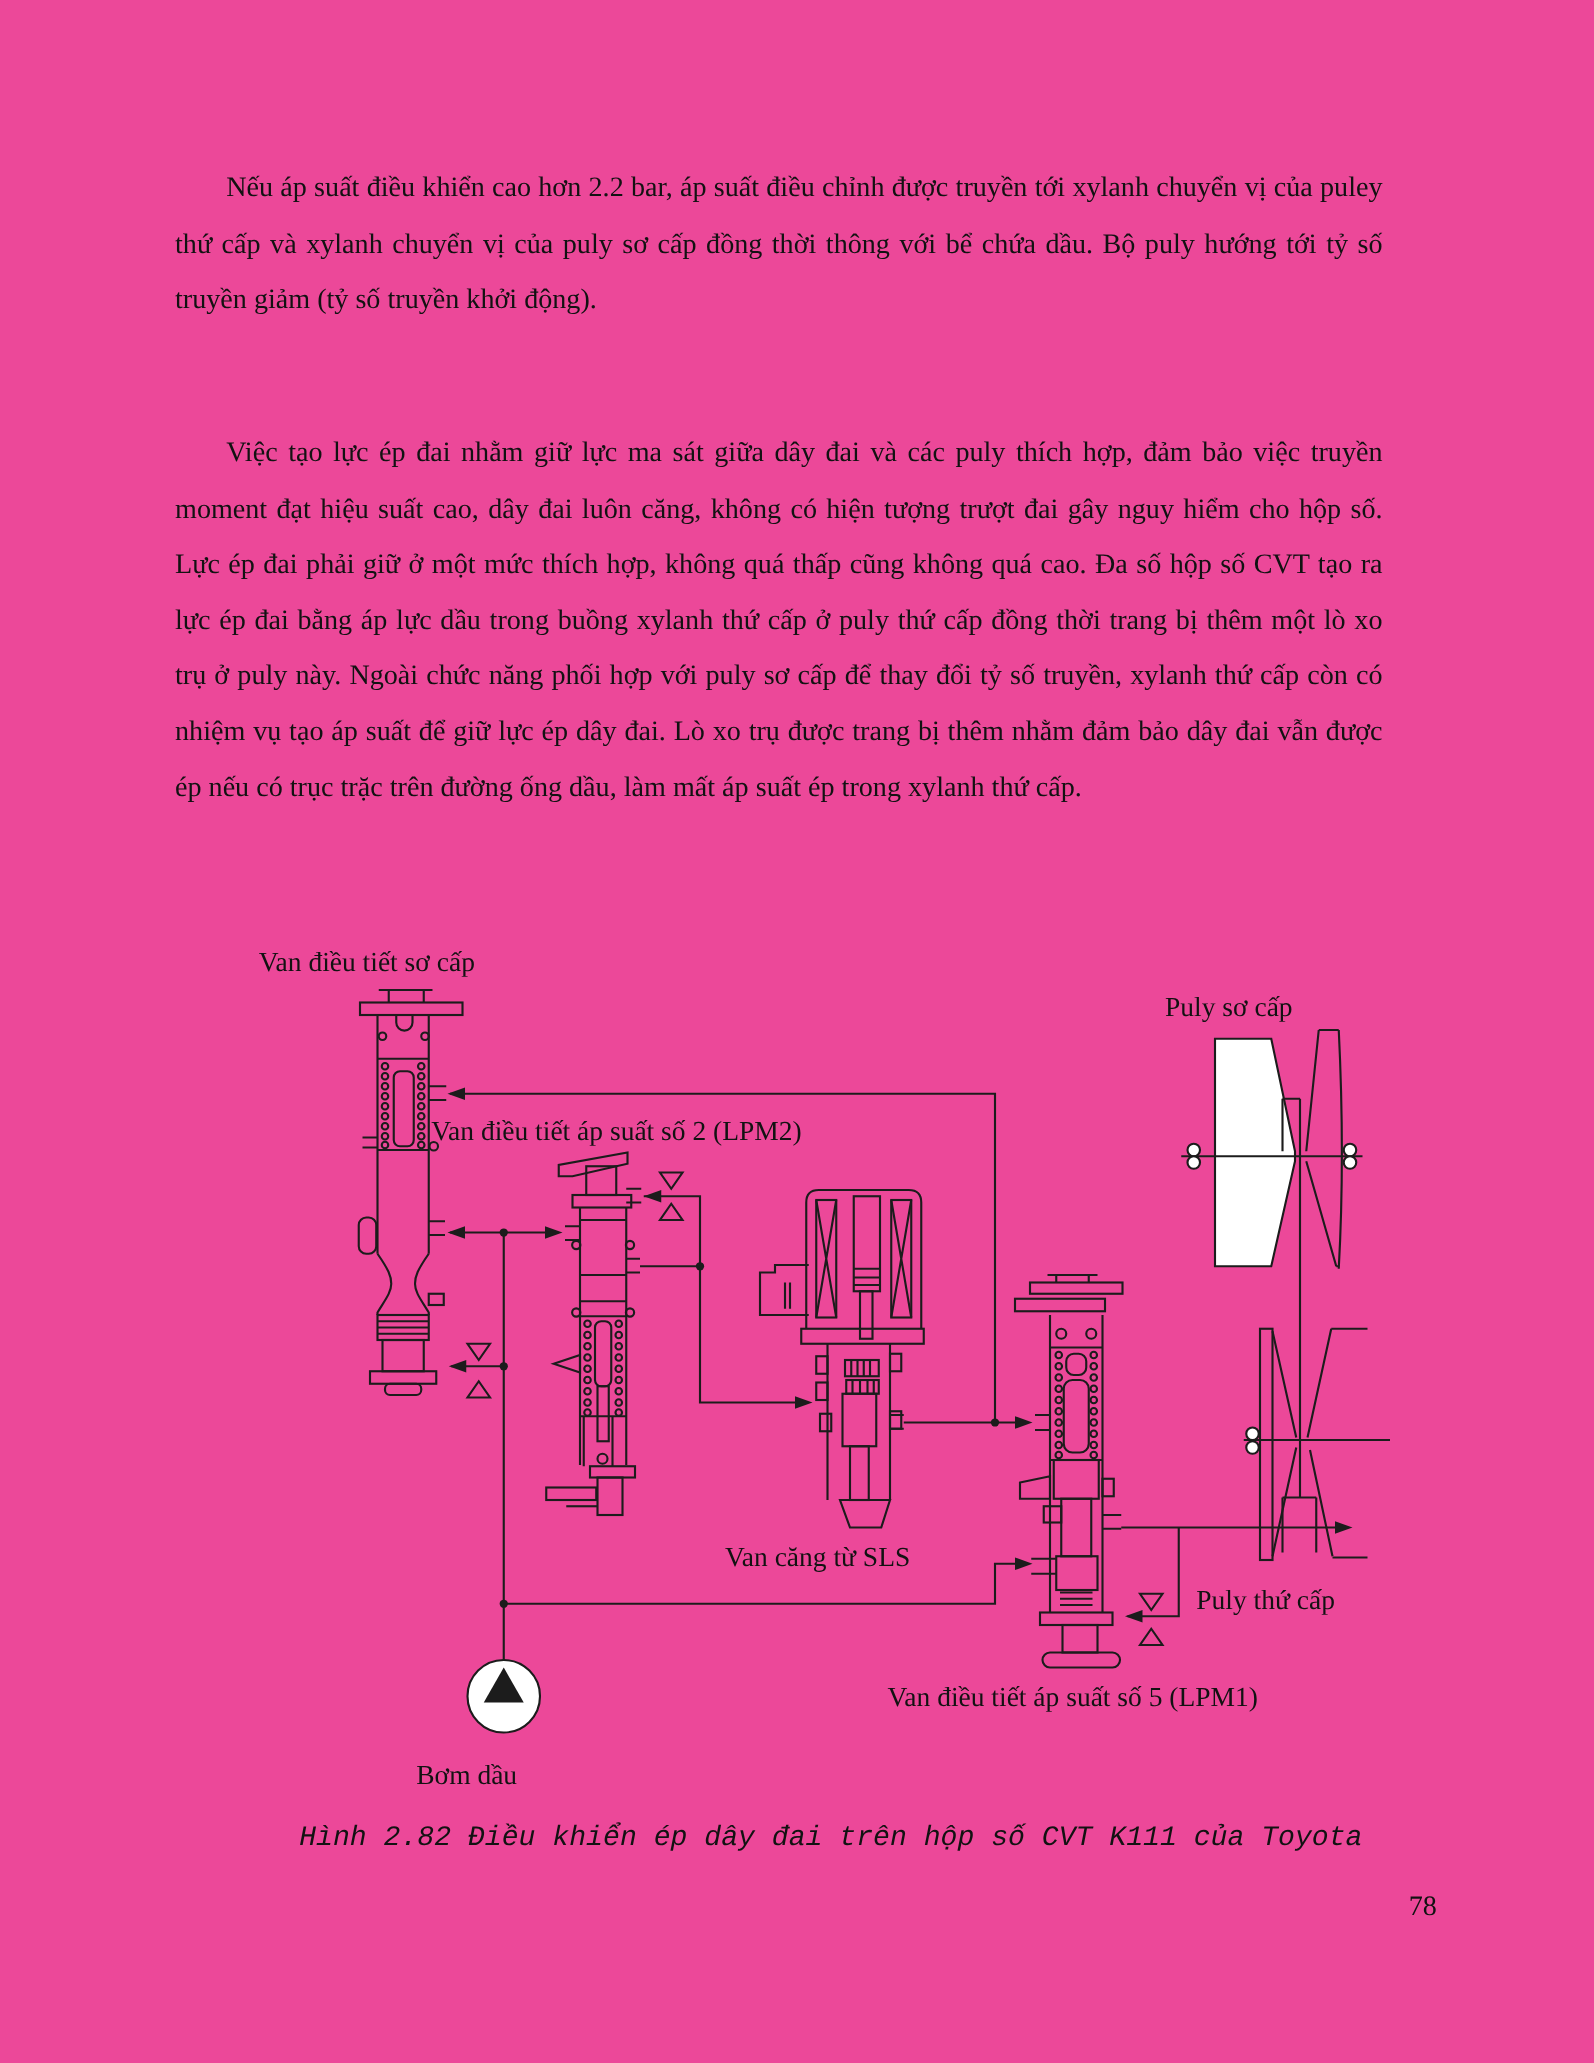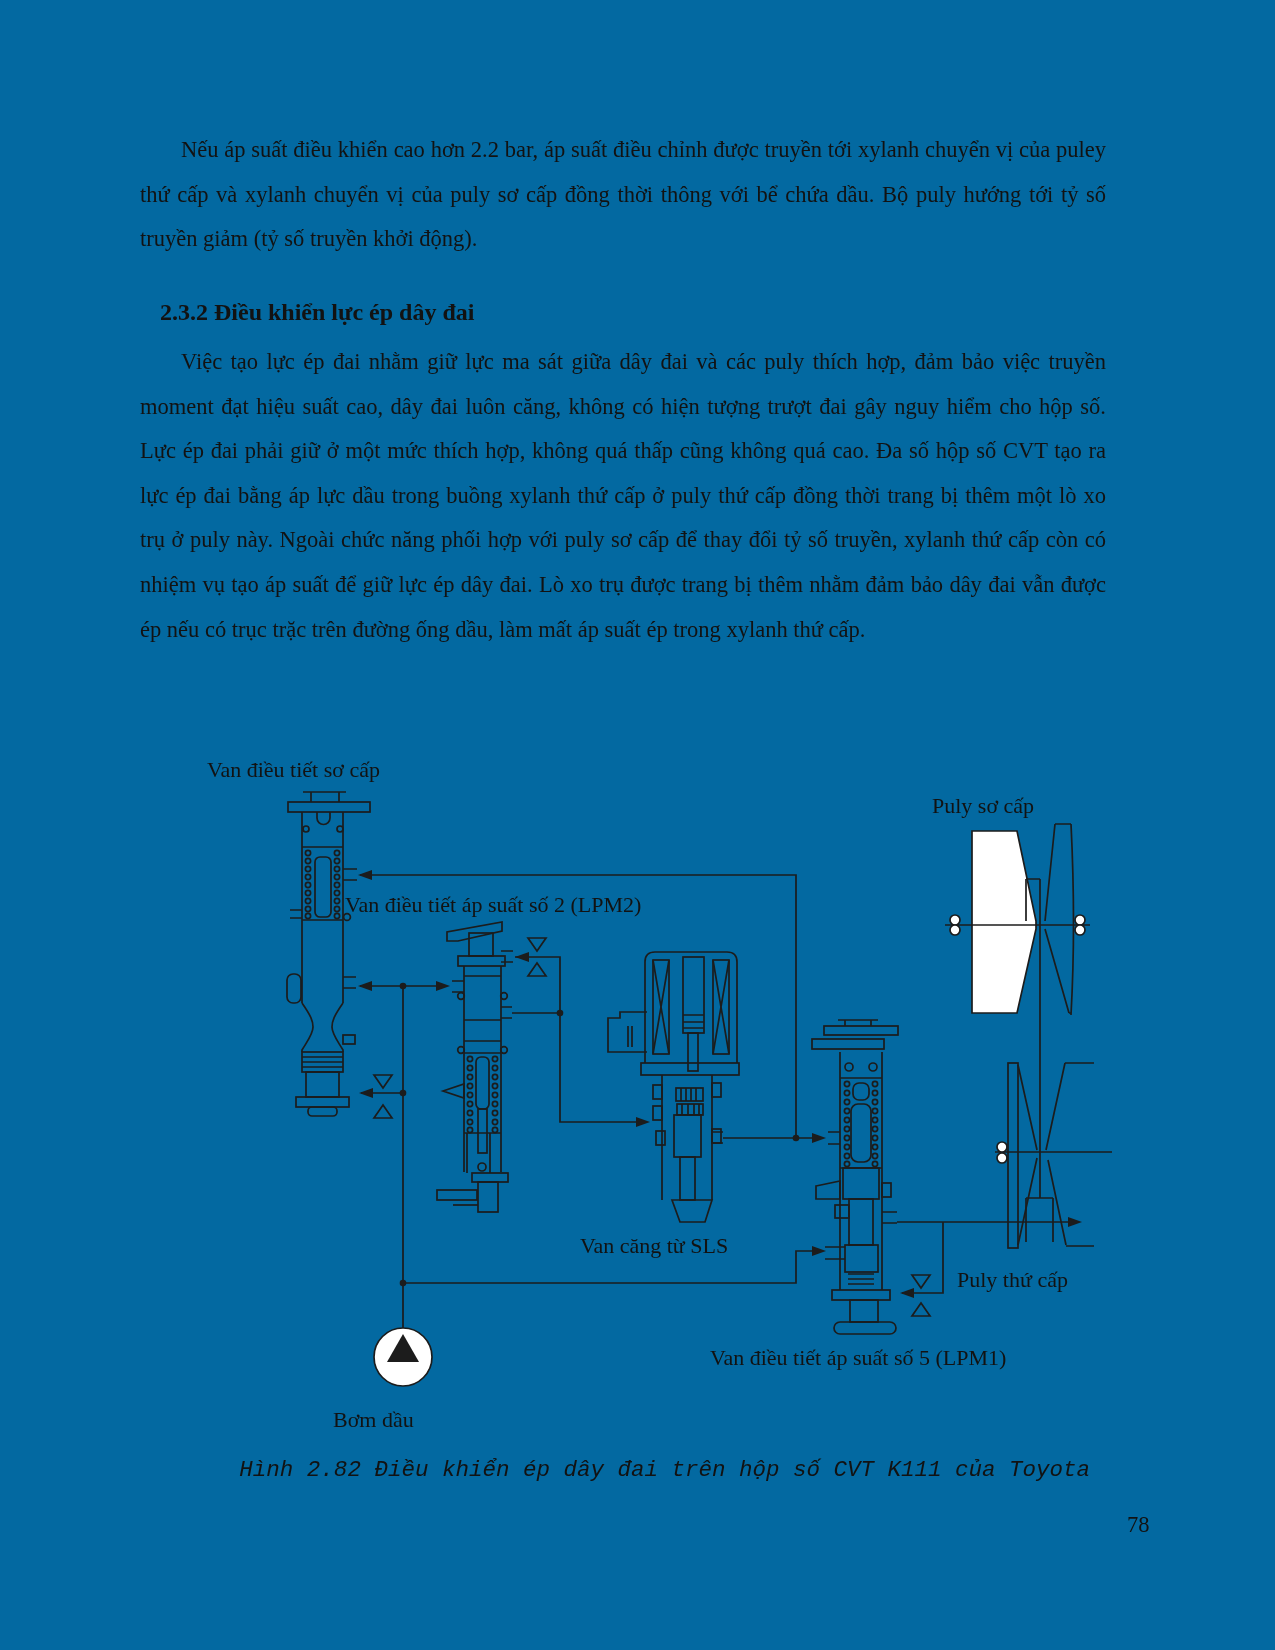--- a/index.html
+++ b/index.html
@@ -1,18 +1,18 @@
 <!DOCTYPE html>
 <html><head>
 <meta charset="utf-8">
 <style>
   html,body{margin:0;padding:0;}
   body{width:1275px;height:1650px;background:#ffffff;position:relative;
        font-family:"Liberation Serif","DejaVu Serif",serif;color:#121212;}
-  .page{position:absolute;inset:0;background:#0369a1;overflow:hidden;}
+  .page{position:absolute;inset:0;background:#ec4899;overflow:hidden;}
   .para{position:absolute;left:140px;width:966px;font-size:22.5px;line-height:44.6px;
         text-align:justify;text-indent:41px;margin:0;}
   .heading{position:absolute;left:160px;top:299px;font-size:24px;font-weight:bold;margin:0;
            white-space:nowrap;}
   .dlabel{position:absolute;font-size:22px;white-space:nowrap;}
   .caption{position:absolute;left:124px;top:1457px;width:966px;text-align:right;
            font-style:italic;font-size:22.5px;font-family:Liberation Mono, monospace;}
   .pagenum{position:absolute;left:1127px;top:1512px;font-size:22.5px;}
   svg.diagram{position:absolute;left:140px;top:715px;}
   svg .ln, svg path, svg rect, svg circle{fill:none;stroke:#1c1c1c;stroke-width:1.7;}
@@ -20,21 +20,20 @@
   svg .w{fill:#ffffff;stroke:#1c1c1c;}
   figure{margin:0;}
 </style>
 </head>
 <body>
 
 <div class="page">
 
   <p class="para" style="top:128px;">Nếu áp suất điều khiển cao hơn 2.2 bar, áp suất điều chỉnh được truyền tới xylanh chuyển vị của puley thứ cấp và xylanh chuyển vị của puly sơ cấp đồng thời thông với bể chứa dầu. Bộ puly hướng tới tỷ số truyền giảm (tỷ số truyền khởi động).</p>
 
-  <h2 class="heading">2.3.2 Điều khiển lực ép dây đai</h2>
 
   <p class="para" style="top:340px;">Việc tạo lực ép đai nhằm giữ lực ma sát giữa dây đai và các puly thích hợp, đảm bảo việc truyền moment đạt hiệu suất cao, dây đai luôn căng, không có hiện tượng trượt đai gây nguy hiểm cho hộp số. Lực ép đai phải giữ ở một mức thích hợp, không quá thấp cũng không quá cao. Đa số hộp số CVT tạo ra lực ép đai bằng áp lực dầu trong buồng xylanh thứ cấp ở puly thứ cấp đồng thời trang bị thêm một lò xo trụ ở puly này. Ngoài chức năng phối hợp với puly sơ cấp để thay đổi tỷ số truyền, xylanh thứ cấp còn có nhiệm vụ tạo áp suất để giữ lực ép dây đai. Lò xo trụ được trang bị thêm nhằm đảm bảo dây đai vẫn được ép nếu có trục trặc trên đường ống dầu, làm mất áp suất ép trong xylanh thứ cấp.</p>
 
   <figure>
 
     <svg class="diagram" width="1040" height="690" viewBox="140 715 1040 690">
 
       <g stroke-width="1.6">
         <path d="M360,875 H796 V1138 M723,1138 H812"></path>
         <path d="M515,957 H560 V1122 H636 M512,1013 H560"></path>

